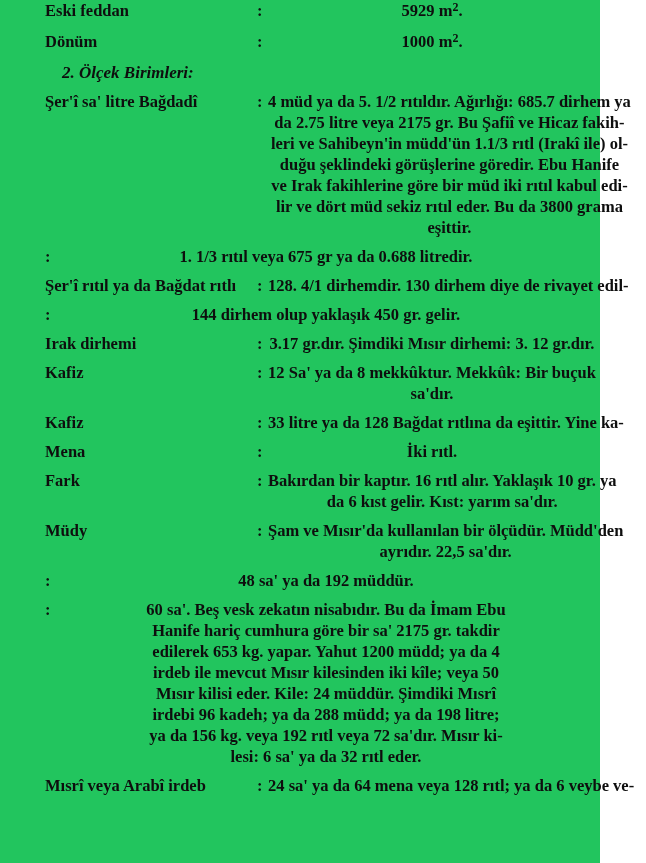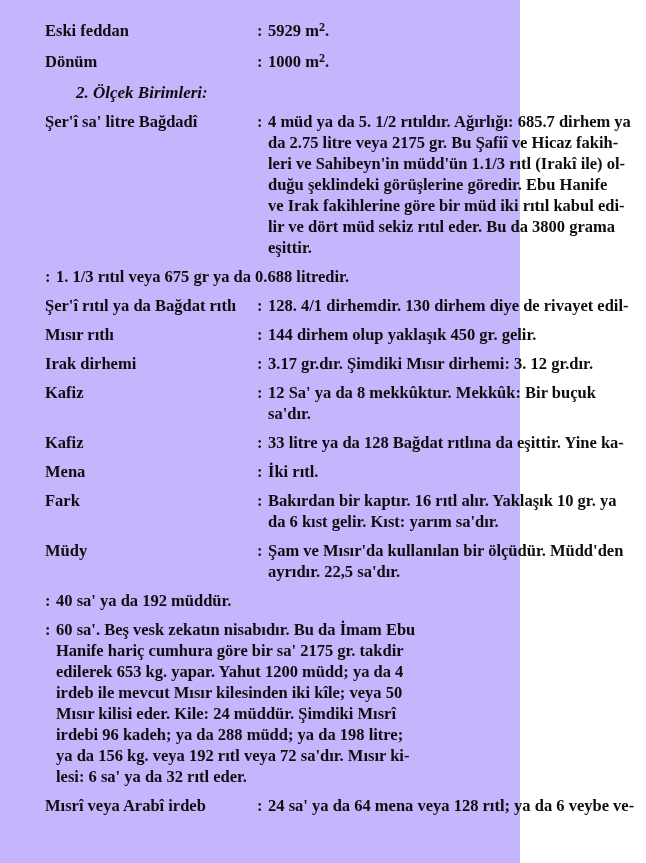--- a/index.html
+++ b/index.html
@@ -11,24 +11,24 @@
     width: 646px;
     height: 863px;
     overflow: hidden;
     font-family: "Liberation Serif", "DejaVu Serif", serif;
     font-weight: bold;
     color: #0e0e0e;
     -webkit-font-smoothing: antialiased;
   }
   .page {
     box-sizing: border-box;
-    width: 520px;
+    width: 600px;
     height: 863px;
-    padding: 20px 4px 0 45px;
-    background: #c4b5fd;
+    padding: 0 4px 0 45px;
+    background: #22c55e;
   }
   .row {
     display: flex;
     margin-bottom: 8px;
     font-size: 16.5px;
     line-height: 21px;
   }
   .label {
     width: 212px;
     flex: 0 0 212px;
@@ -39,29 +39,30 @@
     position: relative;
     padding-left: 11px;
   }
   .colon {
     position: absolute;
     left: 0;
     top: 0;
   }
   .lines {
     white-space: nowrap;
+    text-align: center;
   }
   .sup {
     font-size: 12px;
     position: relative;
     top: -5.5px;
     letter-spacing: 0;
   }
   .heading {
-    margin: 8px 0 8px 31px;
+    margin: 8px 0 8px 17px;
     font-size: 17px;
     line-height: 21px;
     font-weight: bold;
     font-style: italic;
   }
 </style>
 </head>
 <body>
 
 <div class="page">
@@ -97,21 +98,20 @@
         </div>
       </div>
       <div class="row">
         <div class="label">Şer'î rıtıl ya da Bağdat rıtlı</div>
         <div class="value">
           <span class="colon">:</span>
           <div class="lines"><span>128. 4/1 dirhemdir. 130 dirhem diye de rivayet edil-</span><br></div>
         </div>
       </div>
       <div class="row">
-        <div class="label">Mısır rıtlı</div>
         <div class="value">
           <span class="colon">:</span>
           <div class="lines"><span>144 dirhem olup yaklaşık 450 gr. gelir.</span></div>
         </div>
       </div>
       <div class="row">
         <div class="label">Irak dirhemi</div>
         <div class="value">
           <span class="colon">:</span>
           <div class="lines"><span>3.17 gr.dır. Şimdiki Mısır dirhemi: 3. 12 gr.dır.</span></div>
@@ -148,21 +148,21 @@
       <div class="row">
         <div class="label">Müdy</div>
         <div class="value">
           <span class="colon">:</span>
           <div class="lines"><span>Şam ve Mısır'da kullanılan bir ölçüdür. Müdd'den</span><br><span>ayrıdır. 22,5 sa'dır.</span></div>
         </div>
       </div>
       <div class="row">
         <div class="value">
           <span class="colon">:</span>
-          <div class="lines"><span>40 sa' ya da 192 müddür.</span></div>
+          <div class="lines"><span>48 sa' ya da 192 müddür.</span></div>
         </div>
       </div>
       <div class="row">
         <div class="value">
           <span class="colon">:</span>
           <div class="lines"><span>60 sa'. Beş vesk zekatın nisabıdır. Bu da İmam Ebu</span><br><span>Hanife hariç cumhura göre bir sa' 2175 gr. takdir</span><br><span>edilerek 653 kg. yapar. Yahut 1200 müdd; ya da 4</span><br><span>irdeb ile mevcut Mısır kilesinden iki kîle; veya 50</span><br><span>Mısır kilisi eder. Kile: 24 müddür. Şimdiki Mısrî</span><br><span>irdebi 96 kadeh; ya da 288 müdd; ya da 198 litre;</span><br><span>ya da 156 kg. veya 192 rıtl veya 72 sa'dır. Mısır ki-</span><br><span>lesi: 6 sa' ya da 32 rıtl eder.</span></div>
         </div>
       </div>
       <div class="row">
         <div class="label">Mısrî veya Arabî irdeb</div>

